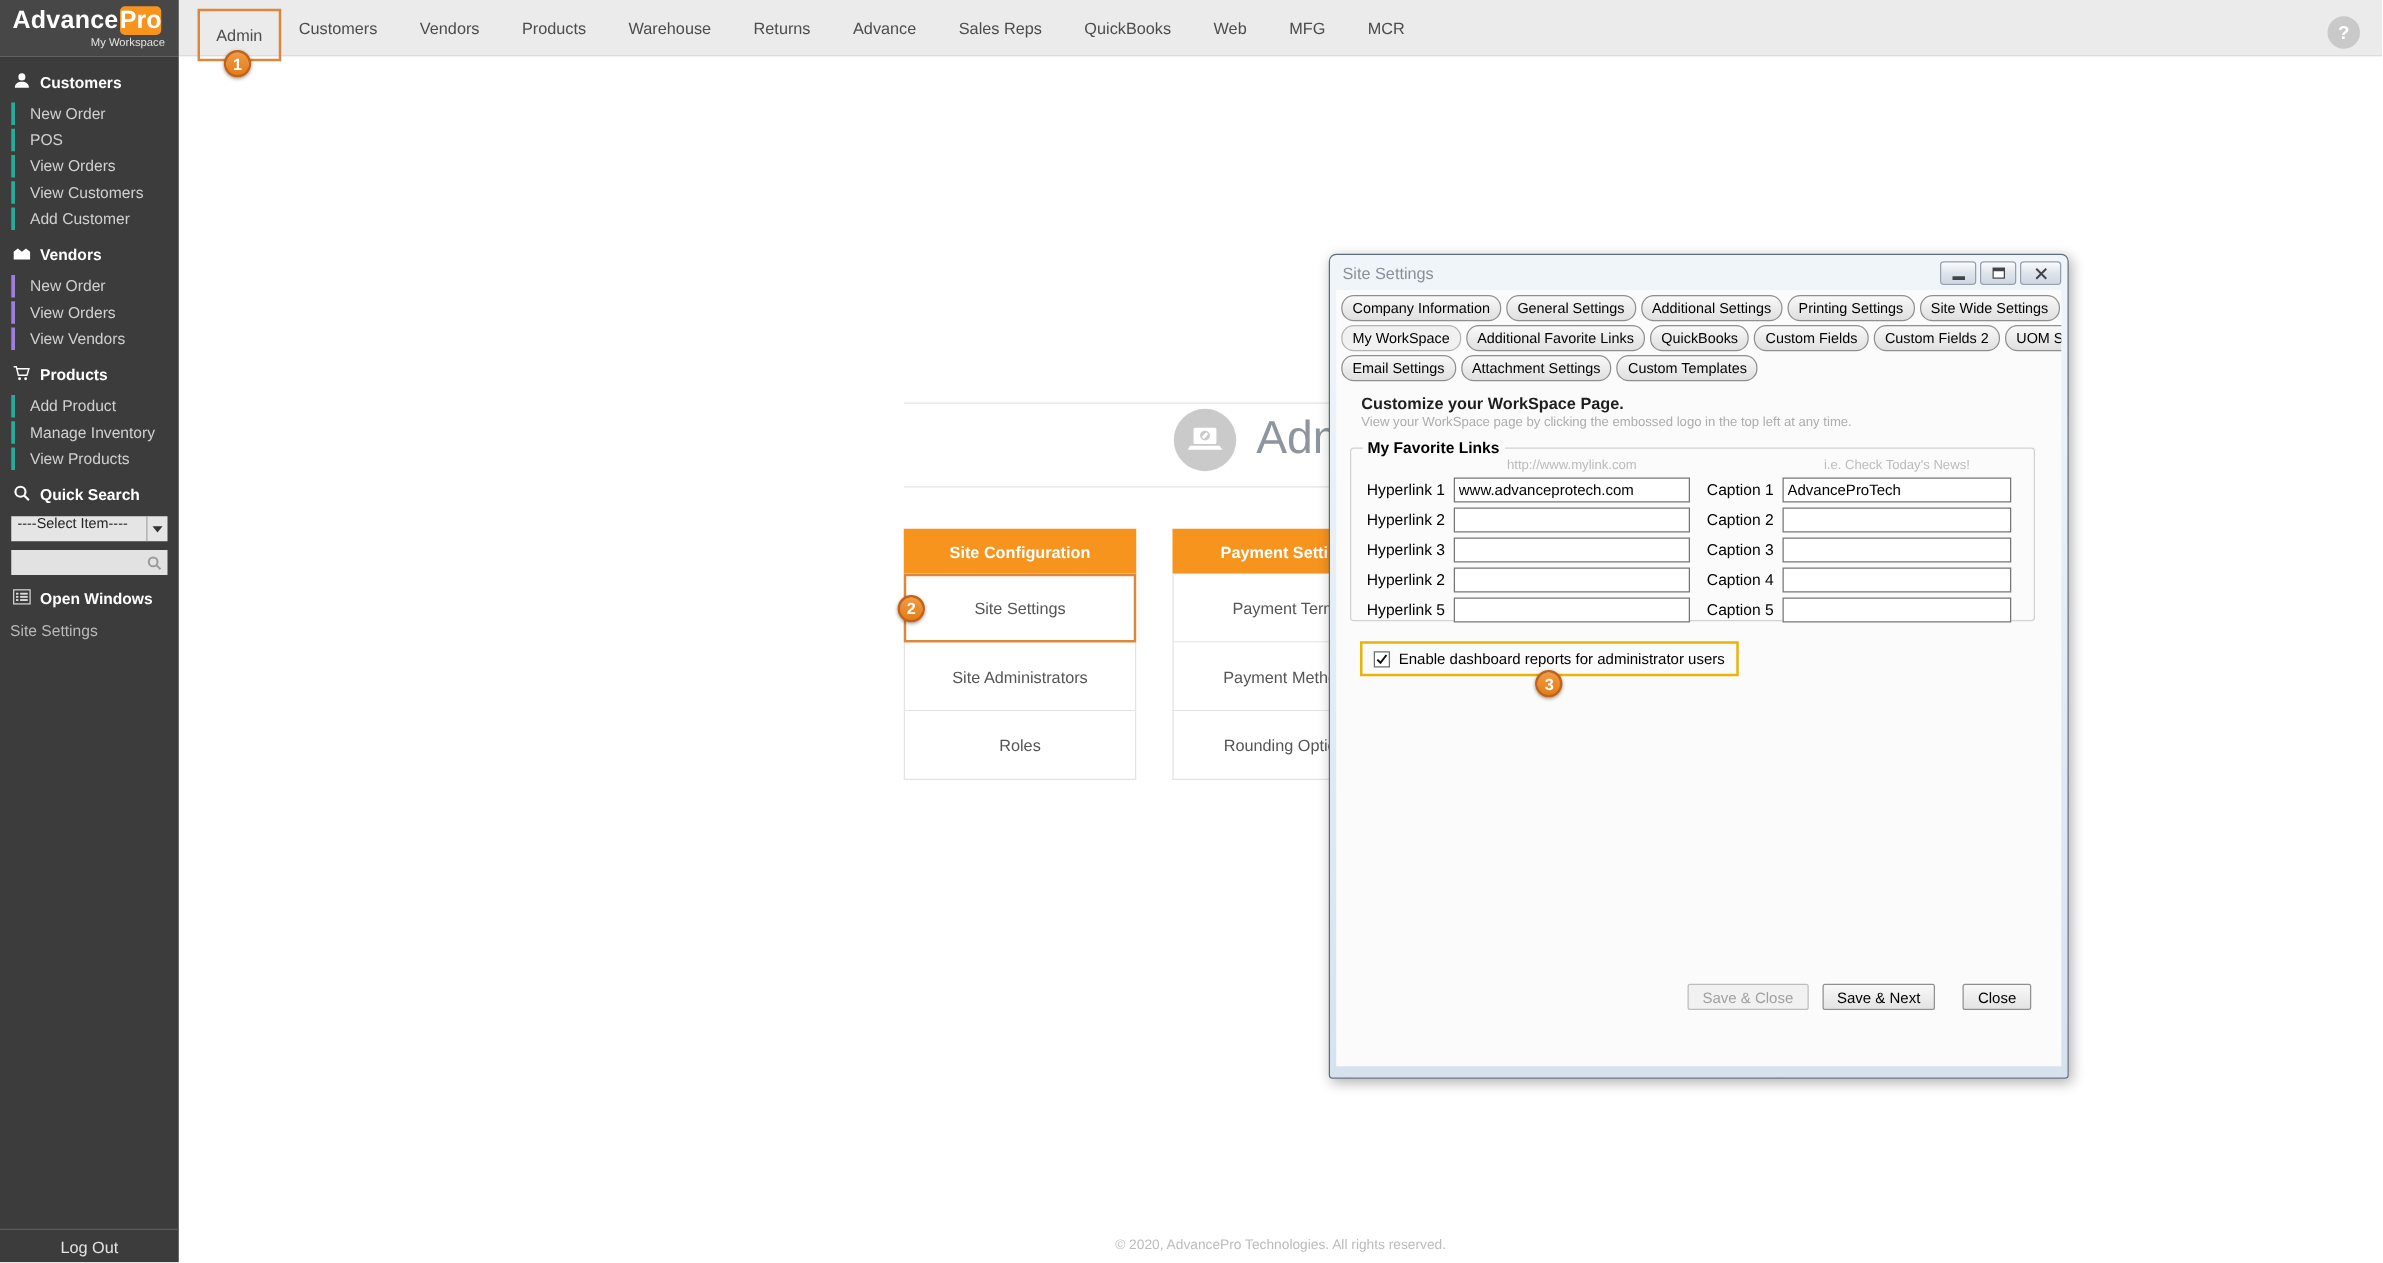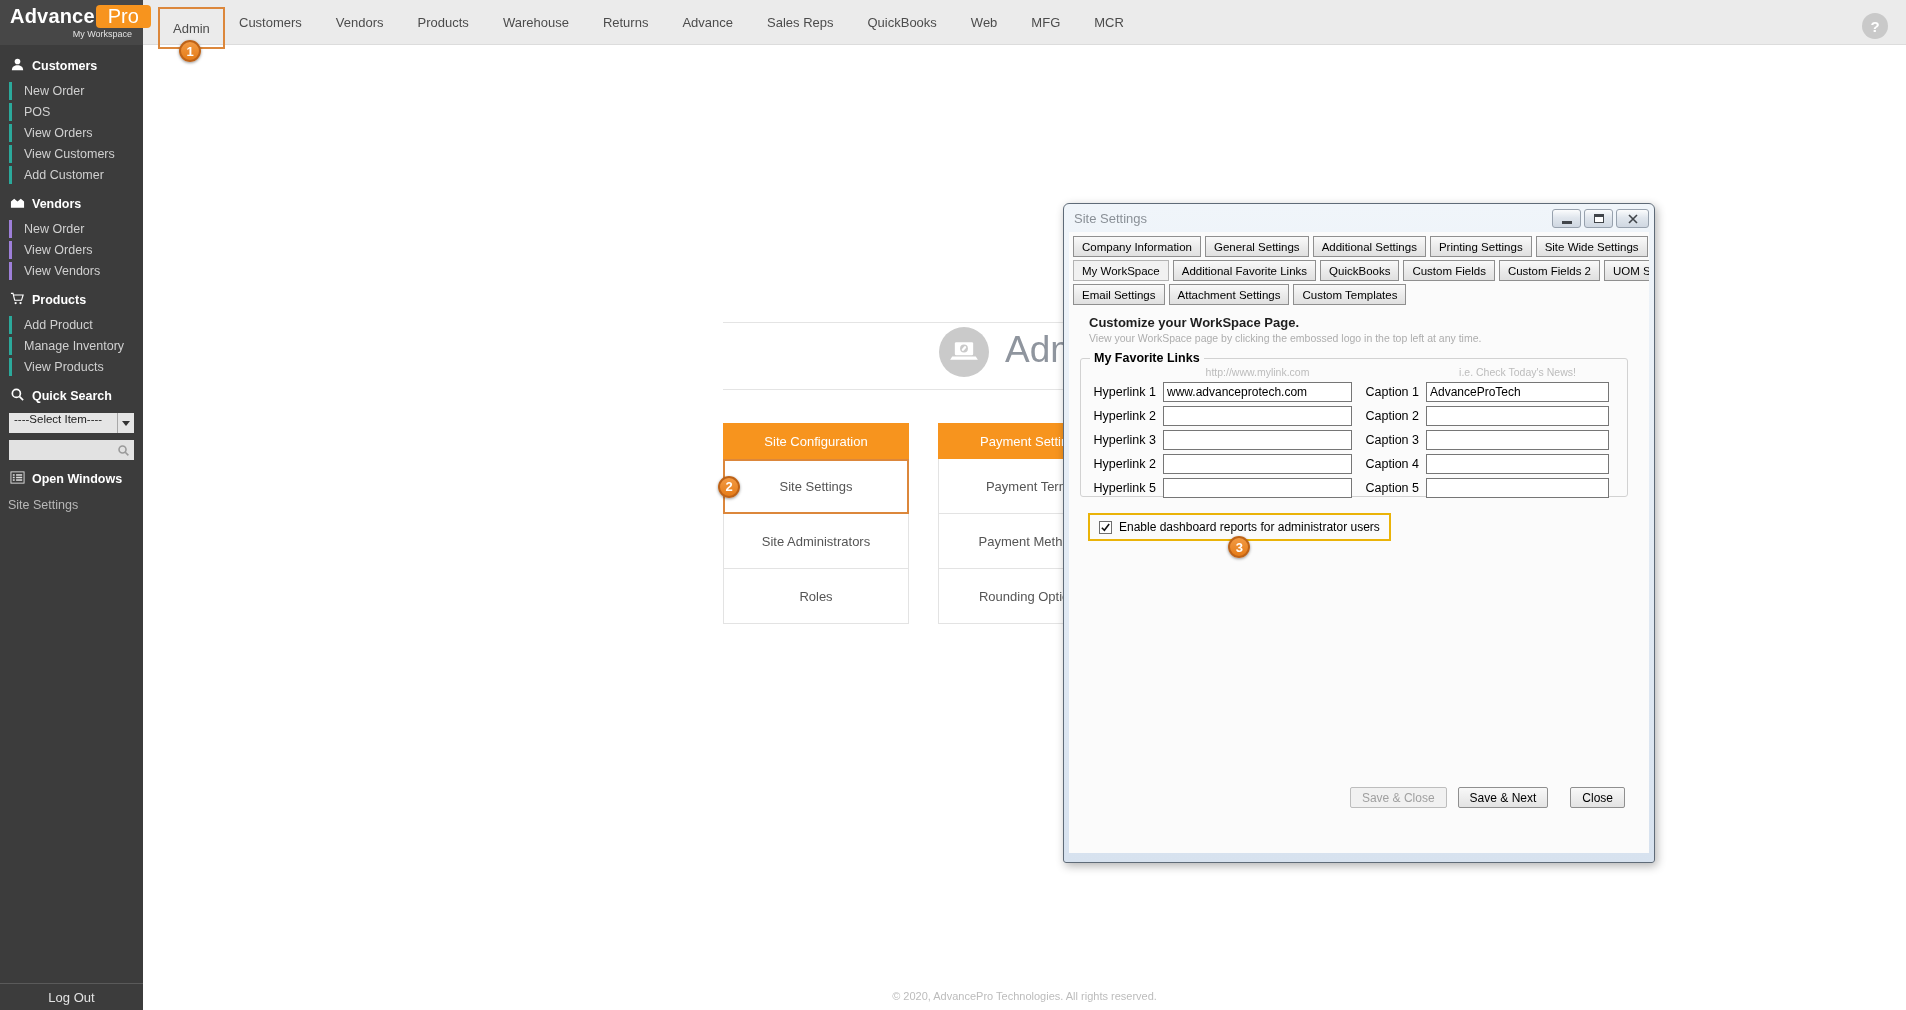--- a/index.html
+++ b/index.html
@@ -5,21 +5,21 @@
   *{margin:0;padding:0;box-sizing:border-box}
   html,body{background:#fff}
   body{font-family:"Liberation Sans",sans-serif}
   #app{position:relative;width:1906px;height:1010px;background:#fff;overflow:hidden}
 
   
   .topbar{position:absolute;left:0;top:0;width:1906px;height:45px;background:#ebebeb;border-bottom:1px solid #dcdcdc}
   .logo{position:absolute;left:0;top:0;width:143px;height:45px;background:#474747;padding:5px 8px 0 10px;cursor:pointer;z-index:3}
   .logo-line{display:flex;align-items:center}
   .logo-advance{color:#fff;font-size:20px;font-weight:bold;letter-spacing:.2px}
-  .logo-pro{background:#F7941E;color:#fff;font-size:20px;font-weight:normal;border-radius:4px;padding:0 12px;margin-left:1px}
+  .logo-pro{background:#F7941E;color:#fff;font-size:20px;font-weight:bold;border-radius:4px;padding:0 0;margin-left:1px}
   .logo-tag{color:#e3e3e3;font-size:9px;text-align:right;padding-right:3px;margin-top:1px}
   .nav-admin-box{position:absolute;left:158px;top:7px;height:42px;border:2px solid #DC873B;display:flex;align-items:center;padding:0 13px;font-size:13px;color:#4c4c4c;cursor:pointer;z-index:2}
   .nav{position:absolute;left:222px;top:0;height:45px;display:flex;align-items:center}
   .nav-item{padding:0 17px;font-size:13px;color:#4c4c4c;cursor:pointer;white-space:nowrap}
   .help{position:absolute;right:18px;top:13px;width:26px;height:26px;border-radius:50%;background:#c9c9c9;color:#fff;font-weight:bold;font-size:15px;display:flex;align-items:center;justify-content:center;cursor:pointer}
 
   
   .badge{position:absolute;width:22px;height:22px;border-radius:50%;background:linear-gradient(#f29a44,#e57c18);border:2px solid #BE6318;color:#fff;font-size:13px;font-weight:bold;display:flex;align-items:center;justify-content:center;box-shadow:0 1px 3px rgba(0,0,0,.4);z-index:30}
   .badge-1{left:179px;top:40px}
 
@@ -46,37 +46,37 @@
   .hr{position:absolute;height:1px;background:#e4e4e4}
   .hr1{left:723px;top:322px;width:617px}
   .hr2{left:723px;top:389px;width:617px}
   .admin-circle{position:absolute;left:939px;top:327px;width:50px;height:50px;border-radius:50%;background:#cacaca;display:flex;align-items:center;justify-content:center}
   .page-title{position:absolute;left:1005px;top:329px;font-size:37px;color:#8f959e;white-space:nowrap}
   .footer{position:absolute;left:143px;right:0;top:990px;text-align:center;font-size:11px;color:#bcbcbc}
 
   .panel{position:absolute;width:186px;background:#fff}
   .panel-1{left:723px;top:423px}
   .panel-2{left:938px;top:423px}
-  .panel-h{height:36px;background:#F7941E;color:#fff;font-weight:normal;font-size:13px;display:flex;align-items:center;justify-content:center;white-space:nowrap}
+  .panel-h{height:36px;background:#F7941E;color:#fff;font-weight:bold;font-size:13px;display:flex;align-items:center;justify-content:center;white-space:nowrap}
   .panel-row{height:55px;border:1px solid #e3e3e3;border-top:0;display:flex;align-items:center;justify-content:center;font-size:13px;color:#555;cursor:pointer;position:relative;background:#fff;white-space:nowrap}
   .panel-row.hl{border:2px solid #DC873B;z-index:2}
   .badge-2{left:-7px;top:50%;margin-top:-11px}
 
   
   .dialog{position:absolute;left:1063px;top:203px;width:592px;height:660px;background:linear-gradient(#f0f5fa,#d7e2ef);border:1px solid #5f6b78;border-radius:6px 6px 3px 3px;box-shadow:2px 3px 10px rgba(0,0,0,.3);z-index:20}
   .dlg-title{height:28px;display:flex;align-items:center;padding-left:10px;font-size:13px;color:#8a9097}
   .win-btns{position:absolute;top:5px;right:5px;display:flex;gap:3px}
   .win-btn{width:29px;height:19px;border:1px solid #97a1ad;border-radius:3px;background:linear-gradient(#fbfcfd,#e0e6ed 45%,#cfd7e1);display:flex;align-items:center;justify-content:center;cursor:pointer}
   .win-btn.wide{width:33px}
   .ico-min{width:10px;height:3px;background:#41454a;margin-top:8px}
   .ico-max{width:10px;height:9px;border:1px solid #41454a;border-top-width:3px;background:#fff}
   .dlg-body{position:absolute;left:5px;right:5px;top:28px;bottom:9px;background:#fbfbfb;overflow:hidden}
   .tabs{padding:4px 4px 0}
   .tab-row{display:flex;margin-bottom:3px}
-  .tab{height:21px;padding:0 8px;display:flex;align-items:center;background:linear-gradient(#f9f9f9,#e9e9e9 60%,#e0e0e0);border:1px solid #8f8f8f;border-radius:0;font-size:11.5px;color:#000;margin-right:4px;cursor:pointer;white-space:nowrap}
+  .tab{height:21px;padding:0 8px;display:flex;align-items:center;background:linear-gradient(#f9f9f9,#e9e9e9 60%,#e0e0e0);border:1px solid #8f8f8f;border-radius:10px;font-size:11.5px;color:#000;margin-right:4px;cursor:pointer;white-space:nowrap}
   .tab.active{background:#f1f1f1;border-color:#b3b3b3}
   .dlg-heading{margin:10px 0 0 20px;font-size:13px;font-weight:bold;color:#1e1e1e}
   .dlg-sub{margin:2px 0 0 20px;font-size:10.5px;color:#adadad}
   fieldset.fav{margin:7px 12px 0 11px;width:548px;height:146px;border:1px solid #d2d2d2;border-radius:3px;padding:1px 0 0 7px;background:transparent}
   fieldset.fav legend{font-size:12.5px;font-weight:bold;color:#000;padding:0 4px;margin-left:2px}
   .grid{display:grid;grid-template-columns:68px 189px 60px 183px;column-gap:7px;row-gap:4px;align-items:center}
   .hint{font-size:10.5px;color:#bcbcbc;text-align:center;white-space:nowrap;overflow:visible}
   .flabel{font-size:12.5px;color:#000;text-align:right;white-space:nowrap}
   .fld{width:100%;height:20px;border:1px solid #767676;background:#fff;font-size:12px;padding:0 3px;font-family:inherit;color:#000}
   .cb-box{position:relative;margin:16px 0 0 19px;display:inline-flex;align-items:center;gap:7px;border:2px solid #eab308;padding:5px 9px}

